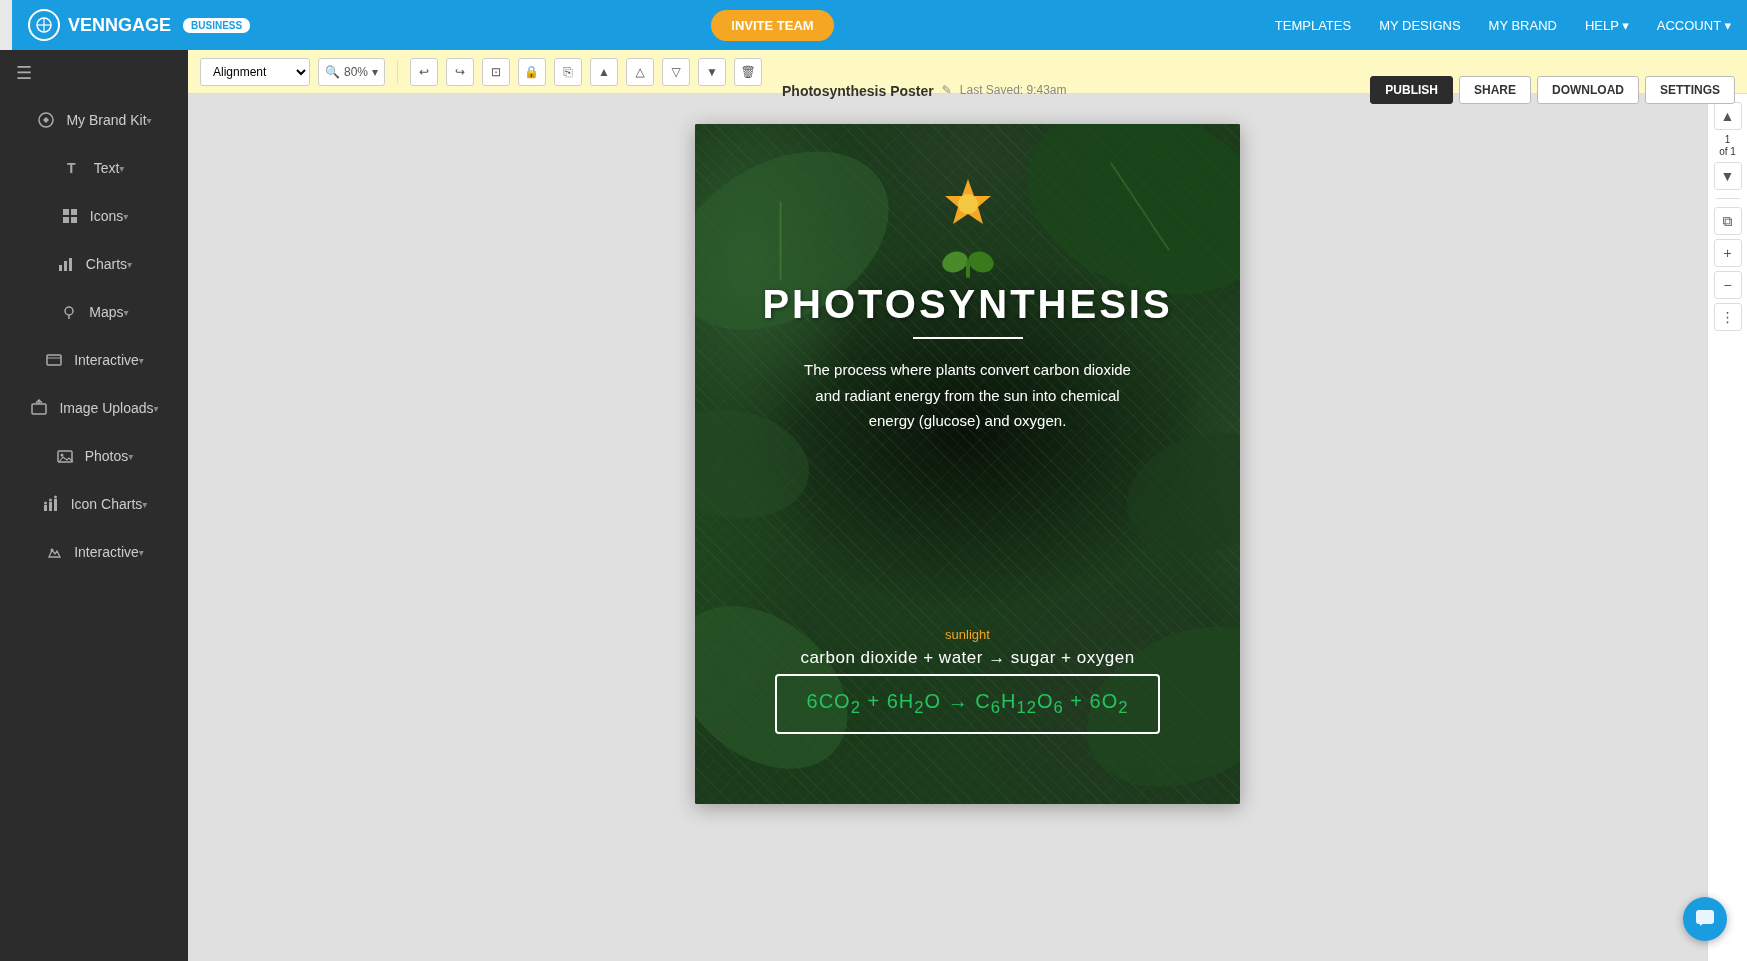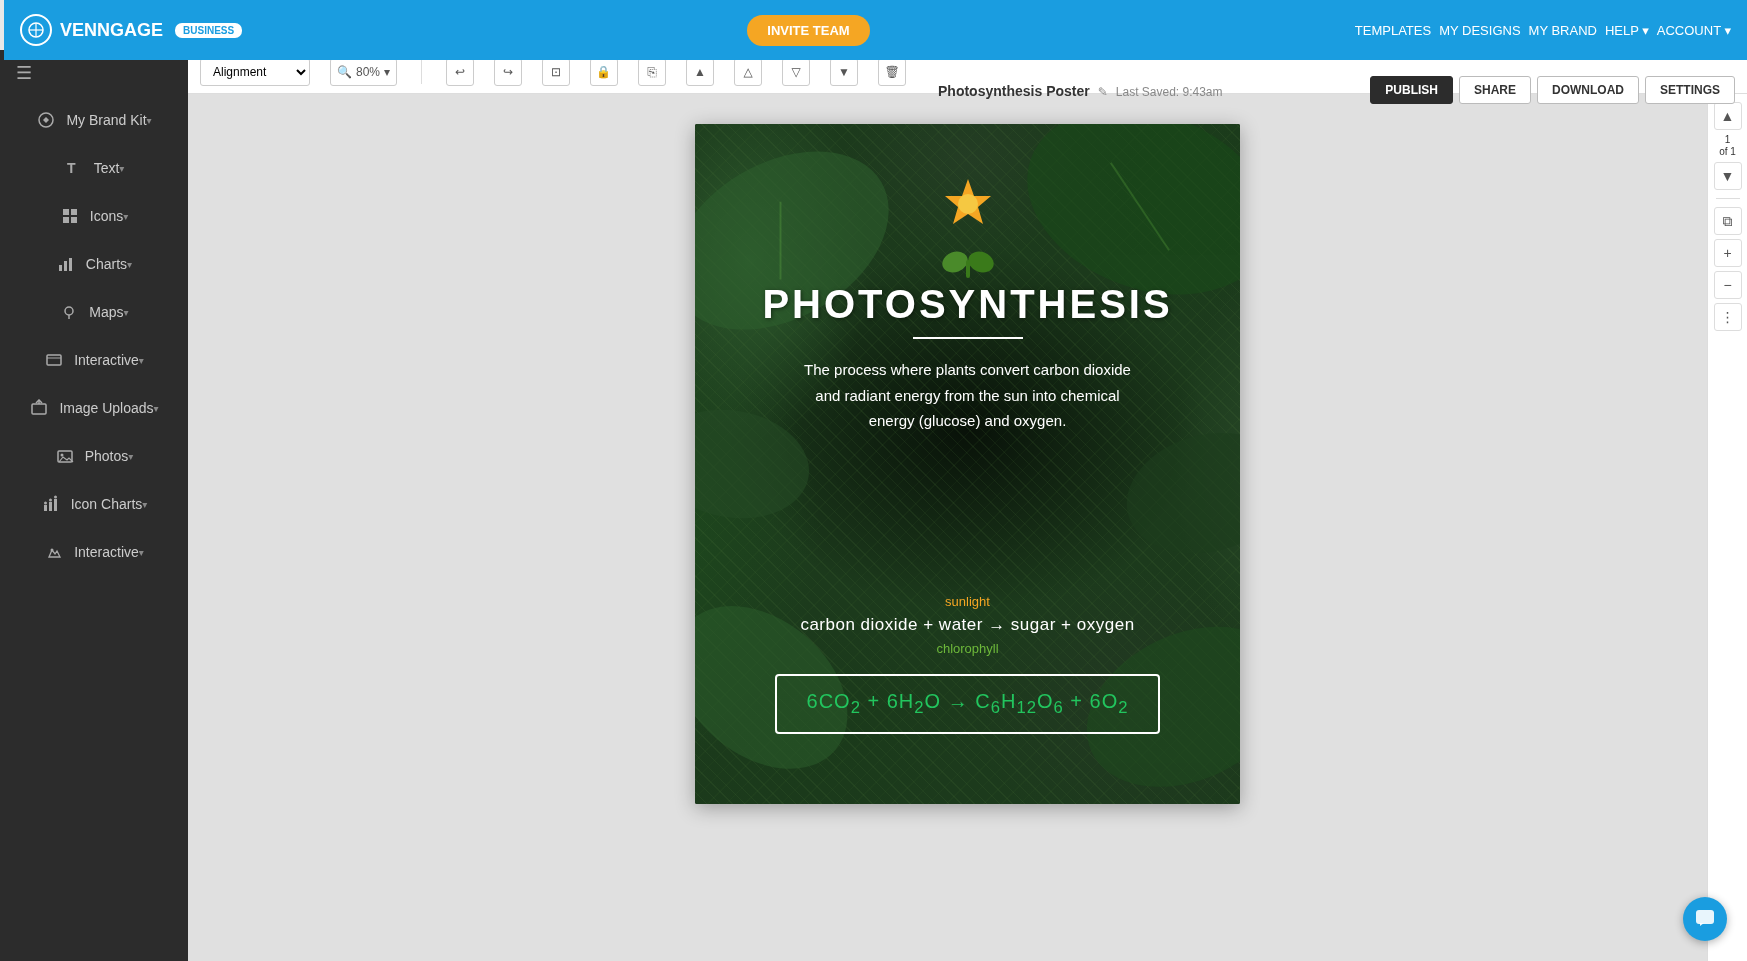--- a/index.html
+++ b/index.html
@@ -1,58 +1,58 @@
 <!DOCTYPE html>
 <html><head>
   <meta charset="utf-8">
   <style>
     * { margin: 0; padding: 0; box-sizing: border-box; }
     body { font-family: -apple-system, BlinkMacSystemFont, 'Segoe UI', sans-serif; background: #e8e8e8; overflow: hidden; }
 
     
     .top-nav {
-      position: fixed; top: 0; left: 4px; right: 0; height: 60px;
+      position: fixed; top: 0; left: 12px; right: 0; height: 50px;
       background: #1a9de0; display: flex; align-items: center; z-index: 100;
       padding: 0 16px;
     }
     .nav-logo { display: flex; align-items: center; gap: 8px; color: white; font-size: 18px; font-weight: bold; margin-right: 12px; }
     .nav-logo-circle { width: 32px; height: 32px; border: 2px solid white; border-radius: 50%; display: flex; align-items: center; justify-content: center; font-size: 12px; }
     .nav-badge { background: white; color: #1a9de0; font-size: 10px; font-weight: 700; padding: 2px 8px; border-radius: 7px; margin-right: 20px; }
     .nav-center { flex: 1; display: flex; justify-content: center; }
     .invite-btn { background: #f5a623; color: white; border: none; padding: 8px 20px; border-radius: 20px; font-weight: 700; font-size: 13px; cursor: pointer; }
-    .nav-right { display: flex; align-items: center; gap: 8px; }
+    .nav-right { display: flex; align-items: center; gap: 28px; }
     .nav-link { color: white; font-size: 13px; font-weight: 500; cursor: pointer; display: flex; align-items: center; gap: 4px; }
 
     
     .sidebar {
       position: fixed; top: 50px; left: 0; bottom: 0; width: 188px;
       background: #2c2c2c; overflow-y: auto; z-index: 90;
     }
     .sidebar-hamburger { padding: 12px 16px; color: #aaa; cursor: pointer; font-size: 18px; }
     .sidebar-item {
       display: flex; align-items: center; justify-content: center;
       padding: 14px 16px; color: #ccc; cursor: pointer; font-size: 14px;
     }
     .sidebar-item-left { display: flex; align-items: center; gap: 10px; }
     .sidebar-icon { width: 20px; height: 20px; display: flex; align-items: center; justify-content: center; flex-shrink: 0; }
     .chevron { font-size: 10px; color: #888; }
 
     
     .toolbar {
       position: fixed; top: 50px; left: 188px; right: 0; height: 44px;
-      background: #ffffff; border-bottom: 1px solid #ddd; display: flex; align-items: center;
-      padding: 0 12px; gap: 20px; z-index: 80;
+      background: #fef9c3; border-bottom: 1px solid #ddd; display: flex; align-items: center;
+      padding: 0 12px; gap: 8px; z-index: 80;
     }
     .toolbar-select {
       border: 1px solid #ccc; border-radius: 3px; padding: 4px 8px; font-size: 12px;
       background: white; cursor: pointer; height: 28px; width: 110px;
     }
     .toolbar-sep { width: 1px; height: 24px; background: #ddd; margin: 0 4px; }
     .toolbar-btn { width: 28px; height: 28px; border: 1px solid #ccc; border-radius: 3px; background: white; cursor: pointer; display: flex; align-items: center; justify-content: center; font-size: 12px; color: #555; }
-    .doc-title-area { flex: 1; display: flex; align-items: flex-end; gap: 8px; padding-left: 12px; margin-top: 38px; }
+    .doc-title-area { flex: 1; display: flex; align-items: flex-start; gap: 8px; padding-left: 12px; margin-top: 38px; }
     .doc-title { font-size: 14px; font-weight: 600; color: #333; }
     .doc-edit-icon { font-size: 12px; color: #888; cursor: pointer; }
     .doc-saved { font-size: 12px; color: #888; }
     .toolbar-right { display: flex; gap: 6px; }
     .action-btn {
       padding: 6px 14px; font-size: 12px; font-weight: 600; border: 1px solid #bbb;
       border-radius: 3px; background: white; cursor: pointer; color: #333; margin-top: 36px;
     }
     .publish-btn { background: #2c2c2c; color: white; border-color: #2c2c2c; }
 
@@ -416,21 +416,20 @@
 
         <div style="width:110px;height:2px;background:white;margin:10px auto 18px;"></div>
 
         <p style="color:white;font-size:15px;text-align:center;line-height:1.7;max-width:340px;">The process where plants convert carbon dioxide and radiant energy from the sun into chemical energy (glucose) and oxygen.</p>
 
         <div style="flex:1;min-height:60px;"></div>
 
         <div style="width:100%;text-align:center;">
           <div style="color:#f5a623;font-size:13px;margin-bottom:6px;">sunlight</div>
           <div style="color:white;font-size:17px;margin-bottom:6px;letter-spacing:0.5px;">carbon dioxide + water → sugar + oxygen</div>
-          <div style="color:#6db83a;font-size:13px;margin-bottom:18px;">chlorophyll</div>
           <div style="border:2px solid white;border-radius:4px;padding:14px 30px;display:inline-block;">
             <span style="color:#22c55e;font-size:20px;font-weight:500;letter-spacing:1px;">
               6CO<sub>2</sub> + 6H<sub>2</sub>O → C<sub>6</sub>H<sub>12</sub>O<sub>6</sub> + 6O<sub>2</sub>
             </span>
           </div>
         </div>
 
         <div style="height:30px;"></div>
       </div>
     </div>

